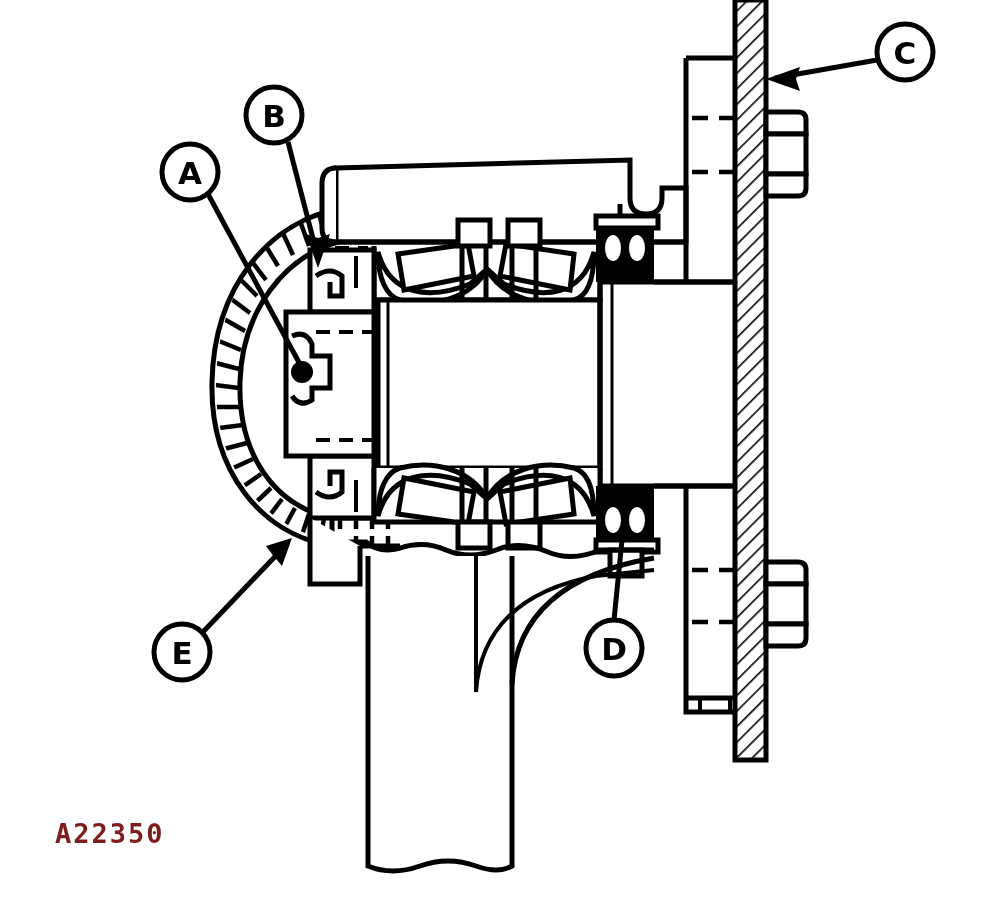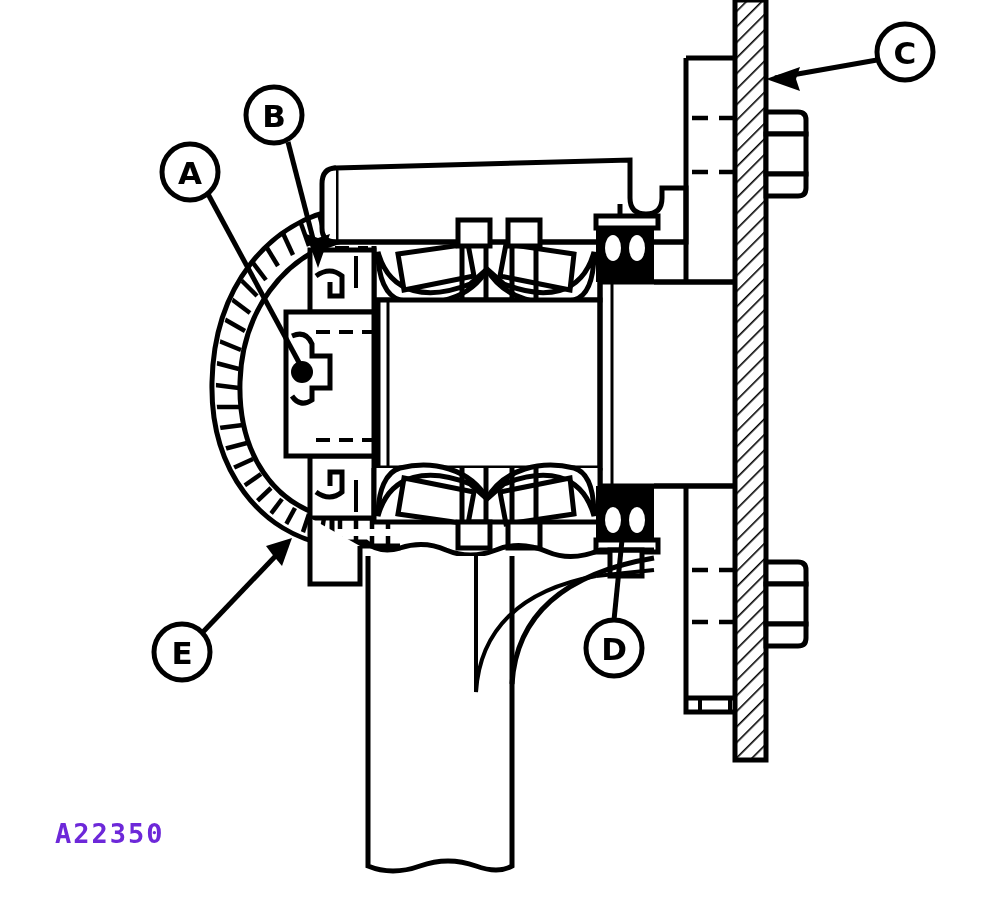--- a/index.html
+++ b/index.html
@@ -29,21 +29,21 @@
     display: block;
   }
   .fig-id {
     position: absolute;
     left: 55px;
     top: 818px;
     font-family: "DejaVu Sans Mono", "Liberation Mono", monospace;
     font-size: 27px;
     font-weight: 700;
     letter-spacing: 2px;
-    color: #6d28d9;
+    color: #7f1d1d;
     white-space: nowrap;
   }
   text.callout-letter {
     font-family: "DejaVu Sans", "Liberation Sans", sans-serif;
     font-size: 31px;
     font-weight: 700;
     fill: #000000;
     text-anchor: middle;
     dominant-baseline: central;
   }

